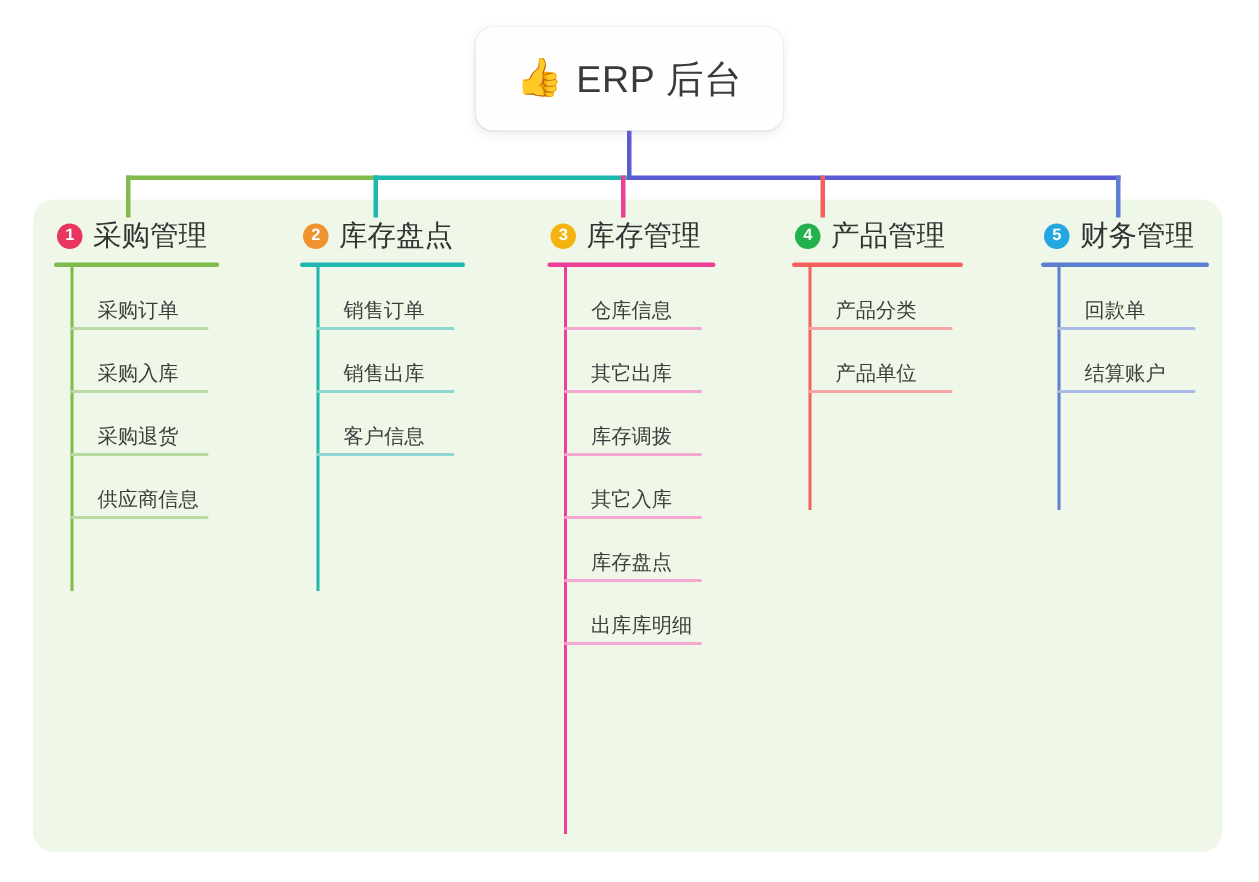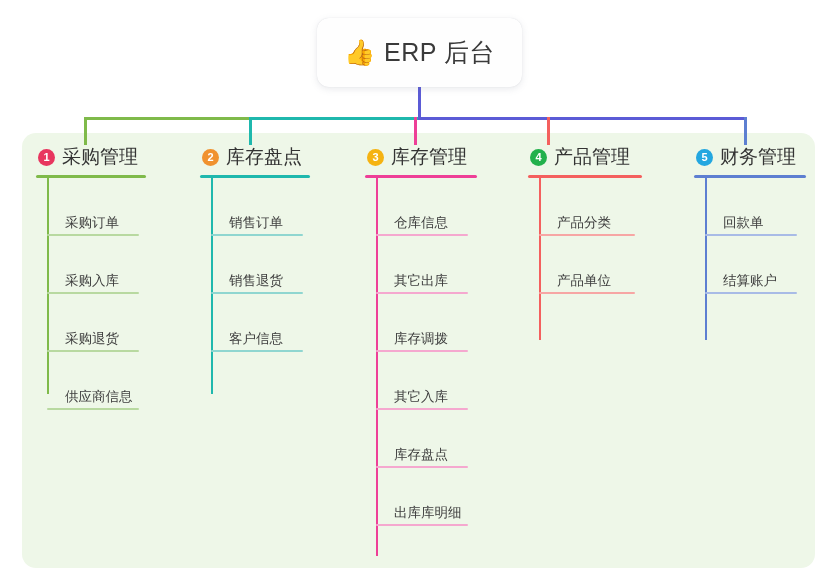--- a/index.html
+++ b/index.html
@@ -109,21 +109,21 @@
     margin-top: 0;
   }
   .spine {
     position: absolute;
     left: 11px;
     top: 0;
     width: 2px;
   }
   .leaf {
     position: relative;
-    height: 58px;
+    height: 42px;
     box-sizing: border-box;
     margin-left: 11px;
     padding-left: 18px;
     display: flex;
     align-items: flex-end;
   }
   .leaf-label {
     font-size: 13.5px;
     color: #3d3d3d;
     white-space: nowrap;
@@ -194,21 +194,21 @@
           <span class="branch-title">库存盘点</span>
         </div>
         <div class="header-rule" style="background: rgb(31, 184, 173); width: 110px;"></div>
         <div class="leaves">
           <div class="spine" style="background: rgb(31, 184, 173); height: 216px;"></div>
           <div class="leaf">
             <span class="leaf-label">销售订单</span>
             <div class="leaf-rule" style="background: rgb(143, 214, 208); width: 92px;"></div>
           </div>
           <div class="leaf">
-            <span class="leaf-label">销售退货</span>
+            <span class="leaf-label">销售出库</span>
             <div class="leaf-rule" style="background: rgb(143, 214, 208); width: 92px;"></div>
           </div>
           <div class="leaf">
             <span class="leaf-label">客户信息</span>
             <div class="leaf-rule" style="background: rgb(143, 214, 208); width: 92px;"></div>
           </div>
         </div>
       </div>
       <div class="branch" style="left: 365px;">
         <div class="branch-header">

